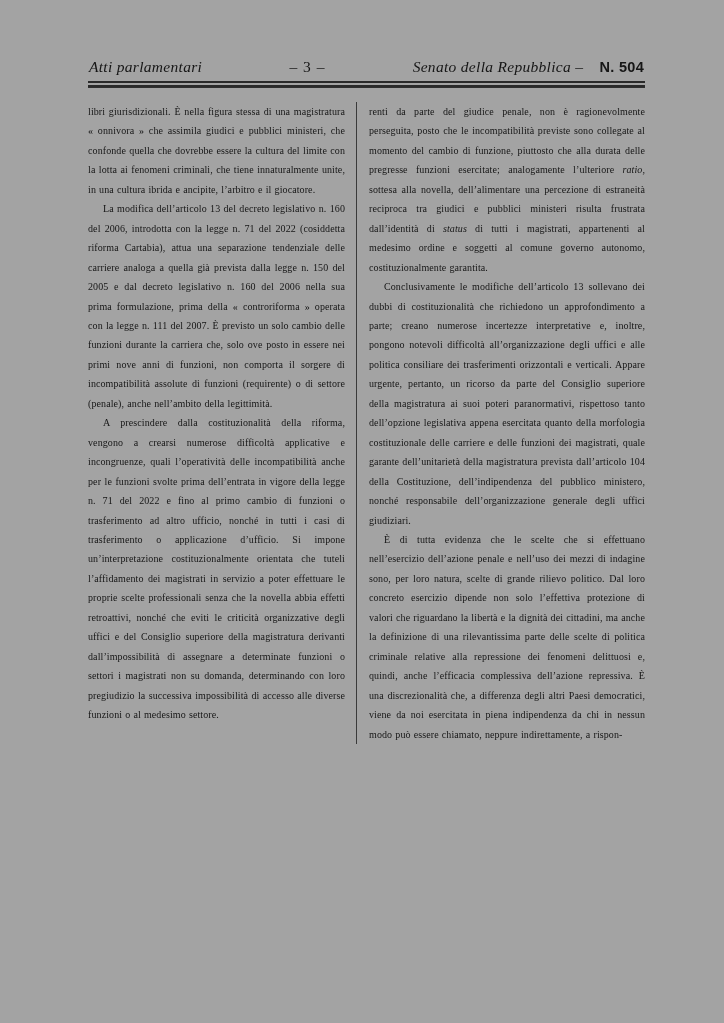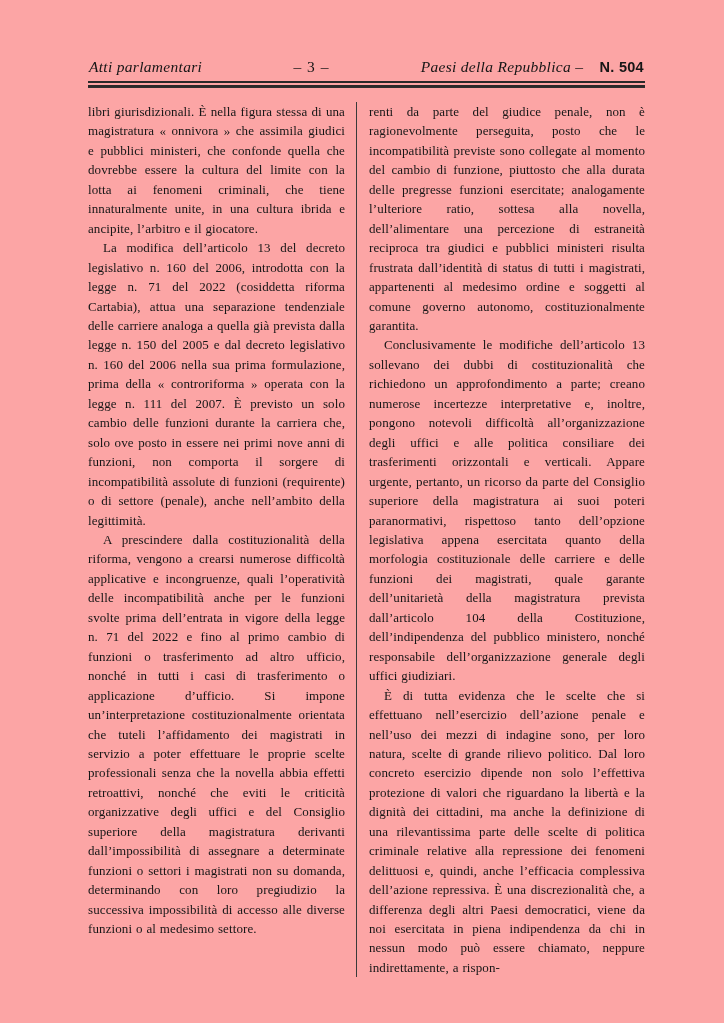--- a/index.html
+++ b/index.html
@@ -1,20 +1,20 @@
 <!DOCTYPE html>
 <html><head>
 <meta charset="utf-8">
 <style>
   html, body { margin: 0; padding: 0; background: #e8e8e8; }
   .sheet {
     position: relative;
     width: 724px;
     height: 1023px;
-    background: #fca5a5;
+    background: #a3a3a3;
     color: #161616;
     font-family: "Liberation Serif", "DejaVu Serif", serif;
     overflow: hidden;
     margin: 0 auto;
   }
   .content {
     position: absolute;
     left: 88px;
     top: 58px;
     width: 557px;
@@ -59,39 +59,39 @@
   .col-divider {
     width: 1px;
     background: #3a3a3a;
     margin-left: 11px;
     margin-right: 12px;
   }
   .col-right { flex: 1; }
   p.body-par {
     margin: 0;
     text-align: justify;
-    font-size: 13px;
+    font-size: 10px;
     line-height: 19.45px;
     letter-spacing: 0.1px;
     word-spacing: 0.5px;
   }
   p.body-par + p.body-par { }
   p.ind { text-indent: 15px; }
-  .it { }
+  .it { font-style: italic; }
 </style>
 </head>
 <body>
 
 <div class="sheet">
   <div class="content">
 
     <div class="masthead">
       <span class="left-title">Atti parlamentari</span>
       <span class="page-num">– 3 –</span>
-      <span class="right-wrap"><span>Paesi della Repubblica – </span><span class="doc-num">N. 504</span></span>
+      <span class="right-wrap"><span>Senato della Repubblica – </span><span class="doc-num">N. 504</span></span>
     </div>
 
     <div class="double-rule"></div>
 
 
     <div class="thin-rule"></div>
 
     <div class="cols">
       <div class="col-left">
         <p class="body-par"><span>libri giurisdizionali. È nella figura stessa di una magistratura « onnivora » che assimila giudici e pubblici ministeri, che confonde quella che dovrebbe essere la cultura del limite con la lotta ai fenomeni criminali, che tiene innaturalmente unite, in una cultura ibrida e ancipite, l’arbitro e il giocatore.</span></p>

